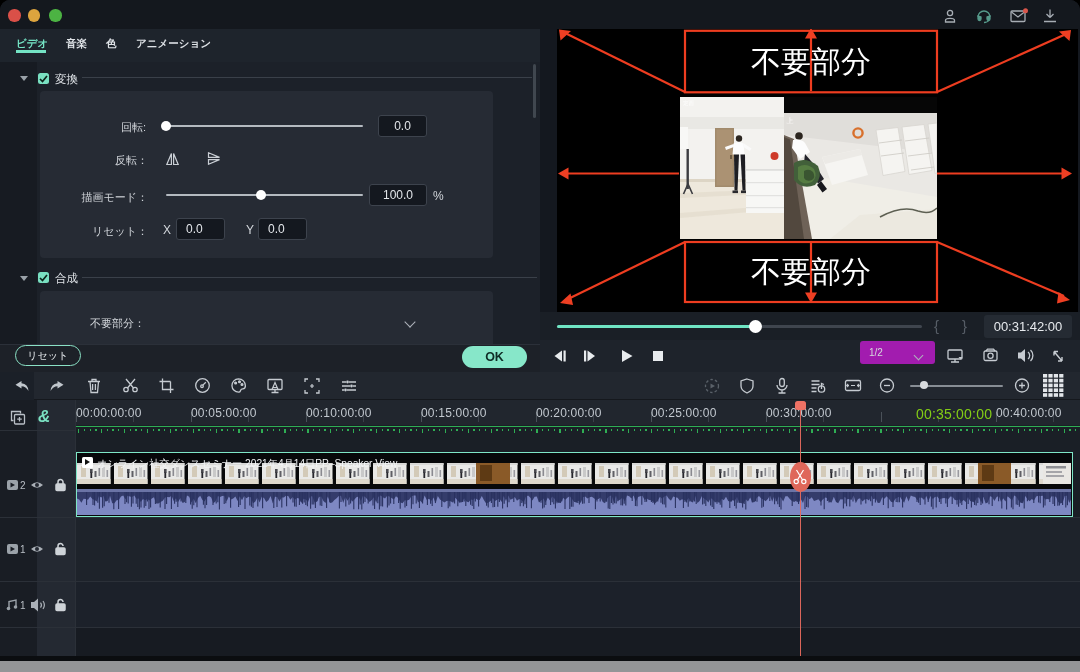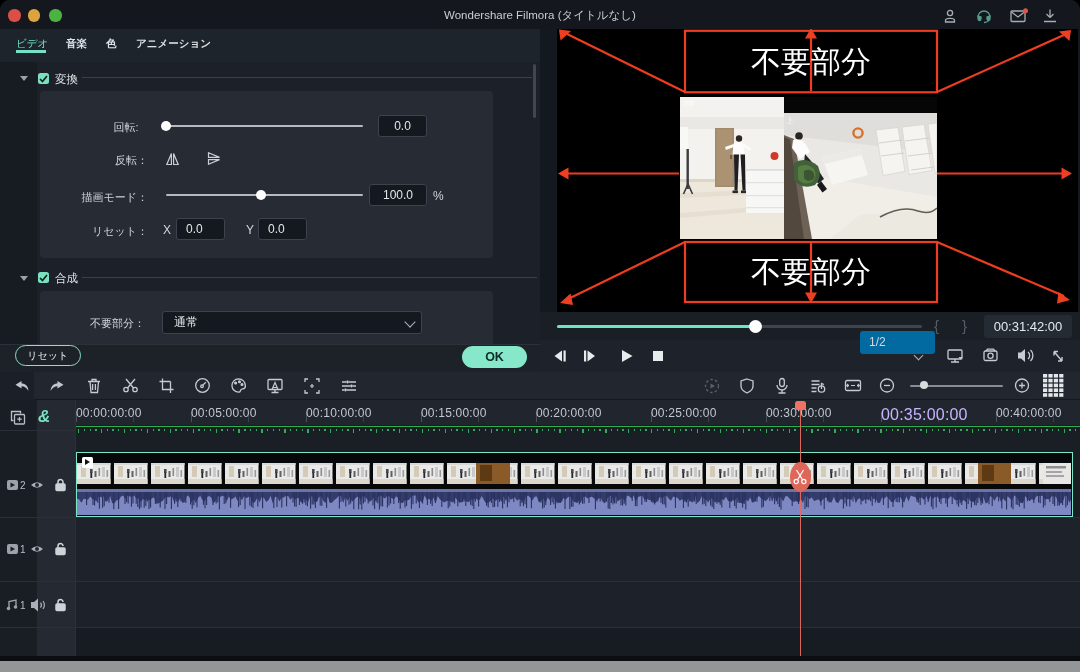--- a/index.html
+++ b/index.html
@@ -9,21 +9,20 @@
   svg{display:block;}
 </style></head>
 <body>
 <div id="app">
 <div id="win">
 
   <div class="abs" style="left:0;top:0;width:1080px;height:29px;background:#14181e"></div>
   <div class="abs" style="left:8px;top:9px;width:12.5px;height:12.5px;border-radius:50%;background:#da5048"></div>
   <div class="abs" style="left:27.5px;top:9px;width:12.5px;height:12.5px;border-radius:50%;background:#dda43e"></div>
   <div class="abs" style="left:49px;top:9px;width:12.5px;height:12.5px;border-radius:50%;background:#4cb343"></div>
-  <div class="abs" style="left:0;top:8px;width:1080px;text-align:center;font-size:11.5px;color:#c9ced3">Wondershare Filmora (タイトルなし)</div>
 
   <div class="abs" style="left:942px;top:7px">
     <svg width="130" height="18" viewBox="0 0 130 18" fill="none" stroke="#a7adb4" stroke-width="1.3">
       <circle cx="8" cy="6" r="2.6"></circle>
           <path d="M3.5 13.5 c0,-2.8 9,-2.8 9,0 l0,1.5 l-9,0 Z"></path>
       <g stroke="#569a8b">
             <path d="M36 10 a6 6 0 1 1 12 0"></path>
             <path d="M36 9 l0 3 a1.5 1.5 0 0 0 3 0 l0 -2 Z" fill="#569a8b"></path>
             <path d="M48 9 l0 3 a1.5 1.5 0 0 1 -3 0 l0 -2 Z" fill="#569a8b"></path>
             <path d="M47 13 q-1.5 2.5 -5 2.5"></path>
@@ -34,40 +33,40 @@
           </g>
       <circle cx="83.5" cy="3.8" r="2.5" fill="#d9564b" stroke="none"></circle>
       <g>
             <path d="M108 2.5 l0 8 m0 0 l-3.5 -3.5 m3.5 3.5 l3.5 -3.5"></path>
             <path d="M102 14.5 l12 0"></path>
           </g>
     </svg>
   </div>
 
   <div class="abs" style="left:0;top:29px;width:540px;height:33px;background:#1e242c"></div>
-  <div class="abs" style="left:16px;top:37px;font-size:10.5px;color:#74e3c4;font-weight:normal">ビデオ</div>
+  <div class="abs" style="left:16px;top:37px;font-size:10.5px;color:#74e3c4;font-weight:bold">ビデオ</div>
   <div class="abs" style="left:16px;top:50px;width:30px;height:2.5px;background:#74e3c4"></div>
   <div class="abs" style="left:66px;top:37px;font-size:10.5px;color:#dfe3e7;font-weight:bold">音楽</div>
   <div class="abs" style="left:106px;top:37px;font-size:10.5px;color:#dfe3e7;font-weight:bold">色</div>
   <div class="abs" style="left:136px;top:37px;font-size:10.5px;color:#dfe3e7;font-weight:bold">アニメーション</div>
 
   <div class="abs" style="left:0;top:62px;width:540px;height:282px;background:#1c2129"></div>
   <div class="abs" style="left:0;top:62px;width:37px;height:282px;background:#171b22"></div>
 
   <div class="abs" style="left:20px;top:75.5px;width:0;height:0;border-left:4.5px solid transparent;border-right:4.5px solid transparent;border-top:5.5px solid #9aa1a8"></div>
   <div class="abs" style="left:37.5px;top:72.5px;width:11.5px;height:11.5px;border-radius:2.5px;background:#79e0c1"></div>
   <svg class="abs" style="left:39px;top:74.5px" width="9" height="8" viewBox="0 0 9 8">
         <path d="M1 4 L3.5 6.5 L8 1" stroke="#0d241b" stroke-width="1.7" fill="none"></path>
       </svg>
   <div class="abs" style="left:55px;top:72px;font-size:11.5px;color:#e0e4e8">変換</div>
   <div class="abs" style="left:82px;top:77px;width:450px;height:1px;background:#3a4049"></div>
 
   <div class="abs" style="left:40px;top:91px;width:453px;height:167px;background:#262b34;border-radius:4px"></div>
 
-  <div class="abs" style="left:106px;top:120px;width:40px;text-align:center;font-size:11px;color:#d2d6db">回転:</div>
+  <div class="abs" style="left:106px;top:120px;width:40px;text-align:right;font-size:11px;color:#d2d6db">回転:</div>
   <div class="abs" style="left:163px;top:125px;width:200px;height:2px;background:#b4bac0;border-radius:1px"></div>
   <div class="abs" style="left:161px;top:121px;width:10px;height:10px;border-radius:50%;background:#ffffff"></div>
   <div class="abs" style="left:378px;top:115px;width:49px;height:22px;background:#14181f;border:1px solid #3d434d;border-radius:3px;color:#e3e6ea;font-size:12px;text-align:center;line-height:20px">0.0</div>
 
   <div class="abs" style="left:106px;top:153px;width:42px;text-align:right;font-size:11px;color:#d2d6db">反転：</div>
   <div class="abs" style="left:166px;top:152px">
     <svg width="13" height="14" viewBox="0 0 13 14" fill="none" stroke="#c9ced4" stroke-width="1.2">
       <path d="M5.4 1.5 L5.4 12.5 L0.8 12.5 Z"></path>
           <path d="M7.6 1.5 L7.6 12.5 L12.2 12.5 Z"></path>
     </svg>
@@ -94,21 +93,20 @@
   <div class="abs" style="left:20px;top:275.5px;width:0;height:0;border-left:4.5px solid transparent;border-right:4.5px solid transparent;border-top:5.5px solid #9aa1a8"></div>
   <div class="abs" style="left:37.5px;top:271.5px;width:11.5px;height:11.5px;border-radius:2.5px;background:#79e0c1"></div>
   <svg class="abs" style="left:39px;top:273.5px" width="9" height="8" viewBox="0 0 9 8">
         <path d="M1 4 L3.5 6.5 L8 1" stroke="#0d241b" stroke-width="1.7" fill="none"></path>
       </svg>
   <div class="abs" style="left:55px;top:271px;font-size:11.5px;color:#e0e4e8">合成</div>
   <div class="abs" style="left:82px;top:277px;width:455px;height:1px;background:#3a4049"></div>
 
   <div class="abs" style="left:40px;top:291px;width:453px;height:53px;background:#262b34;border-radius:4px 4px 0 0"></div>
   <div class="abs" style="left:90px;top:316px;font-size:11px;color:#d2d6db;white-space:nowrap">不要部分：</div>
-  <div class="abs" style="left:162px;top:311px;width:260px;height:23px;background:#14181f;border:1px solid #3d434d;border-radius:3px;color:#e3e6ea;font-size:12px;line-height:21px;padding-left:11px">通常</div>
   <div class="abs" style="left:406px;top:318px;width:8px;height:8px;border-left:1.4px solid #aeb4bb;border-bottom:1.4px solid #aeb4bb;transform:rotate(-45deg)"></div>
 
   <div class="abs" style="left:533px;top:64px;width:3px;height:54px;background:#40474f;border-radius:2px"></div>
 
   <div class="abs" style="left:0;top:344px;width:540px;height:28px;background:#1d2128;border-top:1px solid #2b3039"></div>
   <div class="abs" style="left:14.5px;top:345px;width:66.5px;height:20.5px;border:1.6px solid #8ae1c5;border-radius:11px;font-size:10px;text-align:center;line-height:19px;color:#e9edf0">リセット</div>
   <div class="abs" style="left:462px;top:346px;width:65px;height:22px;background:#87e7c9;border-radius:11px;color:#0f2d26;font-size:12.5px;font-weight:bold;text-align:center;line-height:22px">OK</div>
 
   <div class="abs" style="left:540px;top:29px;width:540px;height:311px;background:#14181f"></div>
   <div class="abs" style="left:557px;top:29px;width:521px;height:283px;background:#000"></div>
@@ -230,21 +228,21 @@
   <div class="abs" style="left:552px;top:348px">
     <svg width="120" height="16" viewBox="0 0 120 16" fill="#e8ebee">
       <path d="M10 2.5 L2.5 8 L10 13.5 Z"></path>
           <rect x="11.5" y="2.5" width="2.2" height="11"></rect>
       <path d="M35.5 2.5 L43 8 L35.5 13.5 Z"></path>
           <rect x="32" y="2.5" width="2.2" height="11"></rect>
       <path d="M70 2 L80.5 8 L70 14 Z"></path>
       <rect x="101" y="3" width="10" height="10"></rect>
     </svg>
   </div>
-  <div class="abs" style="left:860px;top:331px;width:75px;height:23px;background:#0369a1;border-radius:3px;color:#d4d8dc;font-size:12px;line-height:23px;padding-left:9px">1/2</div>
+  <div class="abs" style="left:860px;top:341px;width:75px;height:23px;background:#a21caf;border-radius:3px;color:#d4d8dc;font-size:10px;line-height:23px;padding-left:9px">1/2</div>
   <div class="abs" style="left:915px;top:352px;width:7px;height:7px;border-left:1.4px solid #aeb4bb;border-bottom:1.4px solid #aeb4bb;transform:rotate(-45deg)"></div>
   <div class="abs" style="left:946px;top:347px">
     <svg width="126" height="18" viewBox="0 0 126 18" fill="none" stroke="#c6cbd1" stroke-width="1.3">
       <rect x="2" y="3" width="14" height="9" rx="1"></rect>
           <path d="M9 12 l0 3 m-4 0 l8 0"></path>
           <path d="M12.5 10 l4 0 l-2 2.4 Z" fill="#c6cbd1" stroke="none"></path>
       <g>
             <rect x="38" y="4" width="13" height="9.5" rx="1.5"></rect>
             <circle cx="44.5" cy="8.7" r="2.6"></circle>
             <path d="M40 4 l1.5 -1.8 l6 0 l1.5 1.8"></path>
@@ -397,21 +395,21 @@
       <div style="position:absolute;left:938px;top:416px;width:1px;height:6px;background:#3b4149"></div>
       <div style="position:absolute;left:996px;top:412px;width:1px;height:10px;background:#4a5159"></div>
       <div style="position:absolute;left:1053px;top:416px;width:1px;height:6px;background:#3b4149"></div>
   <div style="position:absolute;left:76px;top:406px;font-size:12px;color:#c2c8cf;letter-spacing:0.2px">00:00:00:00</div>
       <div style="position:absolute;left:191px;top:406px;font-size:12px;color:#c2c8cf;letter-spacing:0.2px">00:05:00:00</div>
       <div style="position:absolute;left:306px;top:406px;font-size:12px;color:#c2c8cf;letter-spacing:0.2px">00:10:00:00</div>
       <div style="position:absolute;left:421px;top:406px;font-size:12px;color:#c2c8cf;letter-spacing:0.2px">00:15:00:00</div>
       <div style="position:absolute;left:536px;top:406px;font-size:12px;color:#c2c8cf;letter-spacing:0.2px">00:20:00:00</div>
       <div style="position:absolute;left:651px;top:406px;font-size:12px;color:#c2c8cf;letter-spacing:0.2px">00:25:00:00</div>
       <div style="position:absolute;left:766px;top:406px;font-size:12px;color:#c2c8cf;letter-spacing:0.2px">00:30:00:00</div>
-      <div style="position:absolute;left:881px;top:406px;font-size:16px;color:#c4b5fd;letter-spacing:0.2px">00:35:00:00</div>
+      <div style="position:absolute;left:916px;top:406px;font-size:14px;color:#84cc16;letter-spacing:0.2px">00:35:00:00</div>
       <div style="position:absolute;left:996px;top:406px;font-size:12px;color:#c2c8cf;letter-spacing:0.2px">00:40:00:00</div>
 
   <div class="abs" style="left:75px;top:425px;width:1005px;height:231px;background:#1a1f26"></div>
   <div class="abs" style="left:75px;top:517px;width:1005px;height:64px;background:#1e232b"></div>
   <div class="abs" style="left:75px;top:581px;width:1005px;height:46px;background:#1c212a"></div>
   <div class="abs" style="left:75px;top:627px;width:1005px;height:29px;background:#171b22"></div>
 
   <div class="abs" style="left:76px;top:425.5px;width:1004px;height:1.7px;background:#2fae54"></div>
   <div style="position:absolute;left:78.0px;top:428.5px;width:1.4px;height:4.0px;background:#2fae54"></div>
       <div style="position:absolute;left:83.7px;top:428.5px;width:1.4px;height:2.6px;background:#2fae54"></div>
@@ -689,20 +687,21 @@
     <div class="abs" style="left:0;top:36px;width:994px;height:26px;overflow:hidden">
           <svg width="997" height="26" viewBox="0 0 997 26" style="position:absolute;left:0;top:0">
             <rect x="0" y="0" width="997" height="26" fill="#7e88c3"></rect>
             <rect x="0" y="0" width="997" height="4" fill="#6b74a6"></rect>
             <path d="M0,3 L0.0,9.6 L2.2,10.5 L4.4,13.8 L6.6,9.7 L8.8,10.0 L11.0,10.7 L13.2,7.6 L15.4,10.1 L17.6,11.1 L19.8,12.6 L22.0,7.0 L24.2,8.4 L26.4,6.9 L28.6,12.7 L30.8,11.7 L33.0,6.7 L35.2,14.3 L37.4,14.2 L39.6,11.3 L41.8,11.0 L44.0,7.4 L46.2,6.6 L48.4,10.2 L50.6,6.8 L52.8,7.6 L55.0,8.0 L57.2,6.6 L59.4,9.7 L61.6,9.5 L63.8,13.0 L66.0,10.1 L68.2,11.2 L70.4,10.0 L72.6,11.4 L74.8,9.6 L77.0,8.2 L79.2,14.5 L81.4,14.5 L83.6,13.0 L85.8,11.8 L88.0,8.5 L90.2,7.9 L92.4,8.3 L94.6,6.8 L96.8,12.3 L99.0,9.2 L101.2,13.1 L103.4,9.1 L105.6,14.1 L107.8,13.1 L110.0,6.5 L112.2,7.7 L114.4,13.6 L116.6,9.7 L118.8,14.3 L121.0,9.1 L123.2,6.8 L125.4,11.1 L127.6,12.4 L129.8,8.2 L132.0,6.9 L134.2,8.6 L136.4,14.2 L138.6,12.2 L140.8,7.1 L143.0,8.0 L145.2,7.0 L147.4,6.8 L149.6,12.6 L151.8,7.5 L154.0,10.5 L156.2,9.5 L158.4,7.6 L160.6,12.0 L162.8,7.2 L165.0,11.2 L167.2,7.1 L169.4,9.3 L171.6,7.7 L173.8,8.2 L176.0,14.2 L178.2,12.7 L180.4,8.4 L182.6,13.4 L184.8,7.7 L187.0,9.1 L189.2,13.1 L191.4,11.2 L193.6,7.0 L195.8,14.4 L198.0,7.8 L200.2,8.1 L202.4,12.4 L204.6,8.6 L206.8,8.4 L209.0,6.8 L211.2,6.9 L213.4,10.7 L215.6,8.0 L217.8,10.8 L220.0,8.9 L222.2,9.6 L224.4,14.1 L226.6,9.8 L228.8,10.6 L231.0,13.2 L233.2,7.5 L235.4,7.3 L237.6,13.6 L239.8,12.8 L242.0,8.0 L244.2,7.6 L246.4,12.1 L248.6,13.9 L250.8,7.6 L253.0,14.0 L255.2,13.4 L257.4,10.9 L259.6,9.3 L261.8,7.0 L264.0,6.7 L266.2,14.1 L268.4,7.9 L270.6,11.8 L272.8,8.1 L275.0,12.8 L277.2,10.8 L279.4,8.3 L281.6,7.5 L283.8,11.9 L286.0,6.8 L288.2,7.9 L290.4,10.5 L292.6,13.1 L294.8,11.0 L297.0,8.2 L299.2,13.7 L301.4,7.7 L303.6,6.6 L305.8,8.2 L308.0,9.5 L310.2,6.8 L312.4,7.5 L314.6,8.9 L316.8,10.6 L319.0,7.2 L321.2,8.9 L323.4,13.5 L325.6,14.3 L327.8,11.3 L330.0,11.6 L332.2,10.7 L334.4,7.3 L336.6,6.6 L338.8,6.6 L341.0,13.6 L343.2,11.7 L345.4,14.1 L347.6,6.6 L349.8,11.1 L352.0,9.8 L354.2,12.0 L356.4,8.5 L358.6,14.5 L360.8,6.9 L363.0,10.4 L365.2,12.0 L367.4,13.6 L369.6,12.0 L371.8,11.7 L374.0,12.6 L376.2,13.7 L378.4,8.8 L380.6,11.6 L382.8,13.6 L385.0,13.3 L387.2,9.3 L389.4,12.5 L391.6,13.2 L393.8,10.6 L396.0,11.1 L398.2,9.0 L400.4,10.7 L402.6,10.9 L404.8,6.9 L407.0,11.2 L409.2,14.4 L411.4,13.4 L413.6,12.0 L415.8,9.1 L418.0,12.0 L420.2,10.7 L422.4,9.5 L424.6,13.0 L426.8,6.9 L429.0,12.2 L431.2,6.6 L433.4,10.8 L435.6,9.8 L437.8,7.9 L440.0,11.7 L442.2,10.0 L444.4,11.0 L446.6,13.7 L448.8,8.1 L451.0,6.5 L453.2,8.4 L455.4,11.5 L457.6,7.7 L459.8,7.5 L462.0,13.6 L464.2,11.4 L466.4,9.5 L468.6,13.5 L470.8,8.6 L473.0,11.4 L475.2,7.6 L477.4,9.4 L479.6,12.7 L481.8,13.7 L484.0,13.4 L486.2,9.0 L488.4,10.7 L490.6,8.5 L492.8,7.2 L495.0,10.0 L497.2,13.0 L499.4,13.1 L501.6,11.8 L503.8,14.0 L506.0,8.2 L508.2,7.4 L510.4,9.6 L512.6,8.2 L514.8,7.8 L517.0,9.3 L519.2,11.1 L521.4,9.9 L523.6,8.5 L525.8,13.0 L528.0,14.3 L530.2,9.6 L532.4,6.9 L534.6,6.6 L536.8,13.3 L539.0,6.7 L541.2,11.8 L543.4,10.6 L545.6,8.5 L547.8,12.5 L550.0,6.6 L552.2,7.2 L554.4,9.6 L556.6,6.6 L558.8,12.9 L561.0,7.9 L563.2,7.3 L565.4,6.7 L567.6,11.1 L569.8,9.5 L572.0,11.1 L574.2,11.3 L576.4,12.7 L578.6,14.1 L580.8,11.6 L583.0,7.7 L585.2,9.8 L587.4,7.5 L589.6,6.5 L591.8,9.8 L594.0,11.8 L596.2,7.5 L598.4,8.2 L600.6,8.7 L602.8,11.7 L605.0,10.2 L607.2,11.0 L609.4,12.2 L611.6,9.1 L613.8,12.5 L616.0,13.6 L618.2,6.9 L620.4,13.9 L622.6,11.9 L624.8,7.2 L627.0,9.6 L629.2,11.1 L631.4,13.6 L633.6,9.0 L635.8,10.6 L638.0,13.4 L640.2,12.6 L642.4,14.0 L644.6,9.7 L646.8,11.3 L649.0,7.7 L651.2,11.9 L653.4,12.8 L655.6,11.2 L657.8,11.9 L660.0,7.8 L662.2,13.5 L664.4,14.3 L666.6,14.3 L668.8,10.3 L671.0,12.5 L673.2,8.5 L675.4,13.6 L677.6,13.1 L679.8,8.8 L682.0,6.9 L684.2,9.5 L686.4,10.4 L688.6,12.3 L690.8,9.9 L693.0,6.6 L695.2,12.7 L697.4,6.8 L699.6,12.6 L701.8,7.5 L704.0,8.7 L706.2,12.5 L708.4,7.3 L710.6,7.3 L712.8,10.1 L715.0,11.9 L717.2,13.0 L719.4,11.6 L721.6,14.0 L723.8,9.9 L726.0,14.0 L728.2,6.9 L730.4,7.8 L732.6,10.2 L734.8,8.3 L737.0,12.0 L739.2,11.2 L741.4,10.2 L743.6,13.0 L745.8,10.5 L748.0,8.5 L750.2,9.0 L752.4,13.0 L754.6,13.6 L756.8,7.7 L759.0,13.1 L761.2,14.2 L763.4,10.2 L765.6,10.6 L767.8,7.7 L770.0,10.3 L772.2,10.0 L774.4,10.9 L776.6,6.6 L778.8,14.2 L781.0,10.1 L783.2,9.2 L785.4,12.6 L787.6,10.5 L789.8,9.9 L792.0,11.6 L794.2,6.8 L796.4,10.3 L798.6,9.3 L800.8,14.1 L803.0,13.8 L805.2,8.2 L807.4,9.8 L809.6,7.2 L811.8,9.4 L814.0,12.8 L816.2,13.6 L818.4,9.8 L820.6,8.5 L822.8,7.6 L825.0,11.0 L827.2,13.8 L829.4,7.2 L831.6,12.4 L833.8,6.6 L836.0,7.6 L838.2,7.9 L840.4,11.6 L842.6,8.6 L844.8,8.8 L847.0,11.0 L849.2,7.0 L851.4,12.0 L853.6,7.1 L855.8,10.1 L858.0,8.0 L860.2,7.6 L862.4,10.2 L864.6,9.5 L866.8,9.0 L869.0,9.3 L871.2,10.2 L873.4,7.4 L875.6,7.7 L877.8,11.1 L880.0,11.2 L882.2,10.2 L884.4,13.1 L886.6,10.9 L888.8,13.1 L891.0,7.9 L893.2,12.1 L895.4,12.7 L897.6,13.6 L899.8,8.5 L902.0,8.5 L904.2,13.8 L906.4,7.8 L908.6,14.5 L910.8,13.4 L913.0,7.2 L915.2,7.9 L917.4,12.0 L919.6,8.1 L921.8,7.0 L924.0,12.9 L926.2,9.3 L928.4,12.5 L930.6,7.2 L932.8,9.2 L935.0,11.6 L937.2,6.6 L939.4,7.7 L941.6,11.6 L943.8,13.7 L946.0,14.2 L948.2,7.1 L950.4,10.0 L952.6,12.2 L954.8,10.0 L957.0,11.6 L959.2,7.6 L961.4,6.8 L963.6,7.0 L965.8,6.7 L968.0,10.4 L970.2,10.1 L972.4,10.6 L974.6,7.3 L976.8,7.6 L979.0,7.7 L981.2,13.0 L983.4,14.4 L985.6,13.8 L987.8,7.0 L990.0,6.8 L992.2,14.0 L994.4,9.7 L996.6,12.3 L997,3 Z" fill="#343c6b"></path>
             <path d="M9.6 3.0 v13.0 M16.0 3.0 v13.0 M17.6 3.0 v13.6 M20.8 3.0 v10.8 M22.4 3.0 v16.8 M25.6 3.0 v15.8 M27.2 3.0 v14.2 M28.8 3.0 v9.0 M32.0 3.0 v10.8 M36.8 3.0 v17.2 M41.6 3.0 v17.0 M48.0 3.0 v12.1 M49.6 3.0 v10.2 M51.2 3.0 v11.6 M54.4 3.0 v14.8 M56.0 3.0 v11.6 M59.2 3.0 v11.7 M60.8 3.0 v15.0 M62.4 3.0 v17.3 M64.0 3.0 v15.4 M67.2 3.0 v15.7 M68.8 3.0 v13.9 M70.4 3.0 v9.4 M72.0 3.0 v17.1 M73.6 3.0 v15.4 M78.4 3.0 v12.0 M83.2 3.0 v15.4 M88.0 3.0 v17.0 M89.6 3.0 v11.9 M94.4 3.0 v16.9 M97.6 3.0 v11.7 M99.2 3.0 v9.7 M100.8 3.0 v14.9 M104.0 3.0 v9.4 M108.8 3.0 v11.0 M113.6 3.0 v12.6 M115.2 3.0 v16.8 M116.8 3.0 v13.2 M120.0 3.0 v15.2 M126.4 3.0 v12.7 M128.0 3.0 v16.2 M129.6 3.0 v12.9 M136.0 3.0 v13.1 M139.2 3.0 v11.5 M140.8 3.0 v10.2 M142.4 3.0 v17.4 M147.2 3.0 v11.9 M148.8 3.0 v11.3 M153.6 3.0 v15.7 M161.6 3.0 v15.0 M163.2 3.0 v13.1 M168.0 3.0 v17.0 M172.8 3.0 v13.6 M174.4 3.0 v14.7 M176.0 3.0 v15.9 M180.8 3.0 v14.5 M185.6 3.0 v16.2 M196.8 3.0 v16.1 M200.0 3.0 v14.9 M204.8 3.0 v15.6 M209.6 3.0 v14.3 M216.0 3.0 v10.4 M217.6 3.0 v14.5 M219.2 3.0 v14.8 M222.4 3.0 v13.0 M224.0 3.0 v9.5 M225.6 3.0 v11.7 M227.2 3.0 v10.6 M228.8 3.0 v13.0 M230.4 3.0 v14.2 M233.6 3.0 v16.7 M235.2 3.0 v12.4 M236.8 3.0 v12.5 M238.4 3.0 v16.1 M240.0 3.0 v9.3 M243.2 3.0 v13.6 M244.8 3.0 v13.9 M249.6 3.0 v15.9 M252.8 3.0 v10.2 M262.4 3.0 v16.6 M264.0 3.0 v9.9 M268.8 3.0 v14.4 M272.0 3.0 v12.7 M273.6 3.0 v11.5 M276.8 3.0 v17.2 M281.6 3.0 v17.3 M283.2 3.0 v12.5 M284.8 3.0 v17.4 M286.4 3.0 v11.4 M288.0 3.0 v10.0 M291.2 3.0 v11.5 M296.0 3.0 v13.5 M297.6 3.0 v16.9 M300.8 3.0 v11.3 M302.4 3.0 v17.4 M304.0 3.0 v14.2 M305.6 3.0 v14.5 M310.4 3.0 v15.5 M312.0 3.0 v13.5 M313.6 3.0 v11.5 M316.8 3.0 v12.1 M321.6 3.0 v11.1 M323.2 3.0 v16.8 M328.0 3.0 v15.6 M329.6 3.0 v13.9 M334.4 3.0 v16.7 M336.0 3.0 v12.3 M339.2 3.0 v11.5 M342.4 3.0 v16.1 M345.6 3.0 v11.4 M350.4 3.0 v13.1 M353.6 3.0 v11.8 M355.2 3.0 v14.0 M358.4 3.0 v11.0 M364.8 3.0 v15.1 M371.2 3.0 v16.2 M372.8 3.0 v14.5 M377.6 3.0 v11.5 M380.8 3.0 v14.2 M382.4 3.0 v10.4 M385.6 3.0 v9.9 M387.2 3.0 v9.6 M388.8 3.0 v13.9 M393.6 3.0 v12.7 M395.2 3.0 v14.1 M396.8 3.0 v17.0 M398.4 3.0 v9.5 M401.6 3.0 v14.4 M409.6 3.0 v13.7 M411.2 3.0 v15.4 M414.4 3.0 v11.0 M416.0 3.0 v15.3 M417.6 3.0 v15.1 M420.8 3.0 v14.7 M422.4 3.0 v10.1 M425.6 3.0 v16.5 M427.2 3.0 v11.7 M430.4 3.0 v15.2 M432.0 3.0 v10.3 M436.8 3.0 v10.0 M443.2 3.0 v14.3 M444.8 3.0 v11.0 M446.4 3.0 v14.2 M448.0 3.0 v12.3 M449.6 3.0 v16.1 M454.4 3.0 v16.2 M462.4 3.0 v9.8 M464.0 3.0 v10.7 M465.6 3.0 v16.6 M467.2 3.0 v15.5 M468.8 3.0 v13.0 M473.6 3.0 v13.0 M475.2 3.0 v10.3 M476.8 3.0 v12.2 M478.4 3.0 v16.5 M480.0 3.0 v11.2 M481.6 3.0 v10.4 M483.2 3.0 v11.0 M484.8 3.0 v9.3 M488.0 3.0 v17.0 M492.8 3.0 v17.0 M494.4 3.0 v14.7 M496.0 3.0 v14.7 M499.2 3.0 v10.7 M500.8 3.0 v11.0 M502.4 3.0 v12.4 M505.6 3.0 v11.7 M507.2 3.0 v11.4 M512.0 3.0 v11.0 M518.4 3.0 v17.3 M520.0 3.0 v9.5 M523.2 3.0 v9.4 M529.6 3.0 v9.8 M531.2 3.0 v16.6 M532.8 3.0 v17.0 M534.4 3.0 v11.1 M536.0 3.0 v12.4 M537.6 3.0 v11.2 M539.2 3.0 v11.6 M540.8 3.0 v9.3 M544.0 3.0 v13.3 M545.6 3.0 v13.5 M547.2 3.0 v11.7 M548.8 3.0 v13.6 M555.2 3.0 v9.1 M558.4 3.0 v13.9 M560.0 3.0 v14.3 M564.8 3.0 v12.8 M568.0 3.0 v10.0 M569.6 3.0 v9.7 M574.4 3.0 v10.1 M576.0 3.0 v11.1 M577.6 3.0 v12.6 M580.8 3.0 v9.5 M584.0 3.0 v10.7 M585.6 3.0 v12.2 M587.2 3.0 v12.6 M588.8 3.0 v15.4 M598.4 3.0 v15.9 M606.4 3.0 v15.9 M608.0 3.0 v10.1 M609.6 3.0 v10.4 M611.2 3.0 v14.7 M612.8 3.0 v9.5 M617.6 3.0 v9.4 M619.2 3.0 v12.0 M625.6 3.0 v12.6 M627.2 3.0 v11.8 M628.8 3.0 v14.0 M633.6 3.0 v13.5 M635.2 3.0 v15.0 M636.8 3.0 v17.0 M640.0 3.0 v11.7 M643.2 3.0 v12.7 M644.8 3.0 v15.5 M652.8 3.0 v15.9 M654.4 3.0 v9.4 M657.6 3.0 v13.9 M659.2 3.0 v16.5 M660.8 3.0 v10.8 M662.4 3.0 v10.7 M665.6 3.0 v15.4 M667.2 3.0 v12.0 M668.8 3.0 v17.4 M675.2 3.0 v10.2 M678.4 3.0 v9.3 M680.0 3.0 v9.8 M684.8 3.0 v15.8 M686.4 3.0 v14.8 M692.8 3.0 v9.1 M697.6 3.0 v12.3 M699.2 3.0 v9.2 M700.8 3.0 v12.3 M702.4 3.0 v15.0 M704.0 3.0 v17.4 M715.2 3.0 v14.0 M720.0 3.0 v9.7 M721.6 3.0 v12.0 M728.0 3.0 v16.9 M729.6 3.0 v15.1 M731.2 3.0 v15.4 M744.0 3.0 v13.4 M747.2 3.0 v17.3 M750.4 3.0 v9.0 M752.0 3.0 v10.5 M760.0 3.0 v9.9 M766.4 3.0 v16.5 M768.0 3.0 v11.6 M769.6 3.0 v14.3 M772.8 3.0 v14.4 M776.0 3.0 v9.5 M784.0 3.0 v12.6 M788.8 3.0 v11.4 M793.6 3.0 v9.3 M795.2 3.0 v13.8 M798.4 3.0 v10.6 M806.4 3.0 v13.1 M811.2 3.0 v16.2 M816.0 3.0 v14.9 M819.2 3.0 v9.9 M820.8 3.0 v10.3 M822.4 3.0 v10.3 M825.6 3.0 v15.4 M840.0 3.0 v9.9 M841.6 3.0 v10.8 M843.2 3.0 v12.9 M848.0 3.0 v12.4 M851.2 3.0 v10.0 M854.4 3.0 v14.8 M856.0 3.0 v17.2 M859.2 3.0 v15.5 M862.4 3.0 v10.0 M864.0 3.0 v12.0 M868.8 3.0 v11.5 M870.4 3.0 v14.9 M875.2 3.0 v11.9 M880.0 3.0 v12.6 M881.6 3.0 v14.7 M883.2 3.0 v11.3 M884.8 3.0 v13.1 M889.6 3.0 v16.9 M891.2 3.0 v12.0 M894.4 3.0 v15.5 M896.0 3.0 v9.1 M897.6 3.0 v12.9 M899.2 3.0 v13.4 M900.8 3.0 v10.9 M904.0 3.0 v13.0 M905.6 3.0 v11.4 M912.0 3.0 v12.3 M915.2 3.0 v14.0 M921.6 3.0 v9.2 M924.8 3.0 v16.4 M929.6 3.0 v17.5 M934.4 3.0 v15.6 M936.0 3.0 v17.3 M939.2 3.0 v12.6 M940.8 3.0 v13.0 M942.4 3.0 v14.7 M944.0 3.0 v10.4 M945.6 3.0 v9.6 M947.2 3.0 v16.6 M950.4 3.0 v9.2 M956.8 3.0 v11.0 M961.6 3.0 v10.6 M963.2 3.0 v11.3 M966.4 3.0 v15.6 M968.0 3.0 v13.4 M972.8 3.0 v9.9 M976.0 3.0 v12.1 M977.6 3.0 v13.9 M980.8 3.0 v13.8 M982.4 3.0 v13.6 M985.6 3.0 v13.1 M988.8 3.0 v15.6 M990.4 3.0 v13.3 M995.2 3.0 v13.3 M996.8 3.0 v12.3" stroke="#2a3260" stroke-width="1.1" fill="none"></path>
           </svg>
         </div>
     <div class="abs" style="left:5px;top:4px;width:10.5px;height:11px;background:#ffffff;border-radius:1.5px"></div>
     <div class="abs" style="left:8px;top:6.2px;width:0;height:0;border-top:3.4px solid transparent;border-bottom:3.4px solid transparent;border-left:5.4px solid #111"></div>
+    <div class="abs" style="left:20px;top:3.5px;font-size:10.2px;color:#f2f4f6;white-space:nowrap">オンライン社交ダンスセミナー 2021年4月14日PP–Speaker View</div>
   </div>
 
   <div class="abs" style="left:800px;top:406px;width:1.3px;height:250px;background:#e66a5e;opacity:0.95"></div>
   <div class="abs" style="left:795px;top:401px;width:11px;height:8.5px;background:#ef7265;border-radius:2.5px"></div>
   <div class="abs" style="left:789.5px;top:462px;width:21px;height:30px;background:#df675a;border-radius:50%"></div>
   <div class="abs" style="left:792px;top:467px">
     <svg width="16" height="20" viewBox="0 0 16 20" fill="none" stroke="#ffffff" stroke-width="1.2">
       <circle cx="4.2" cy="14.5" r="2.1"></circle>
           <circle cx="11.8" cy="14.5" r="2.1"></circle>
       <path d="M5.5 12.8 L11.5 3 M10.5 12.8 L4.5 3"></path>

